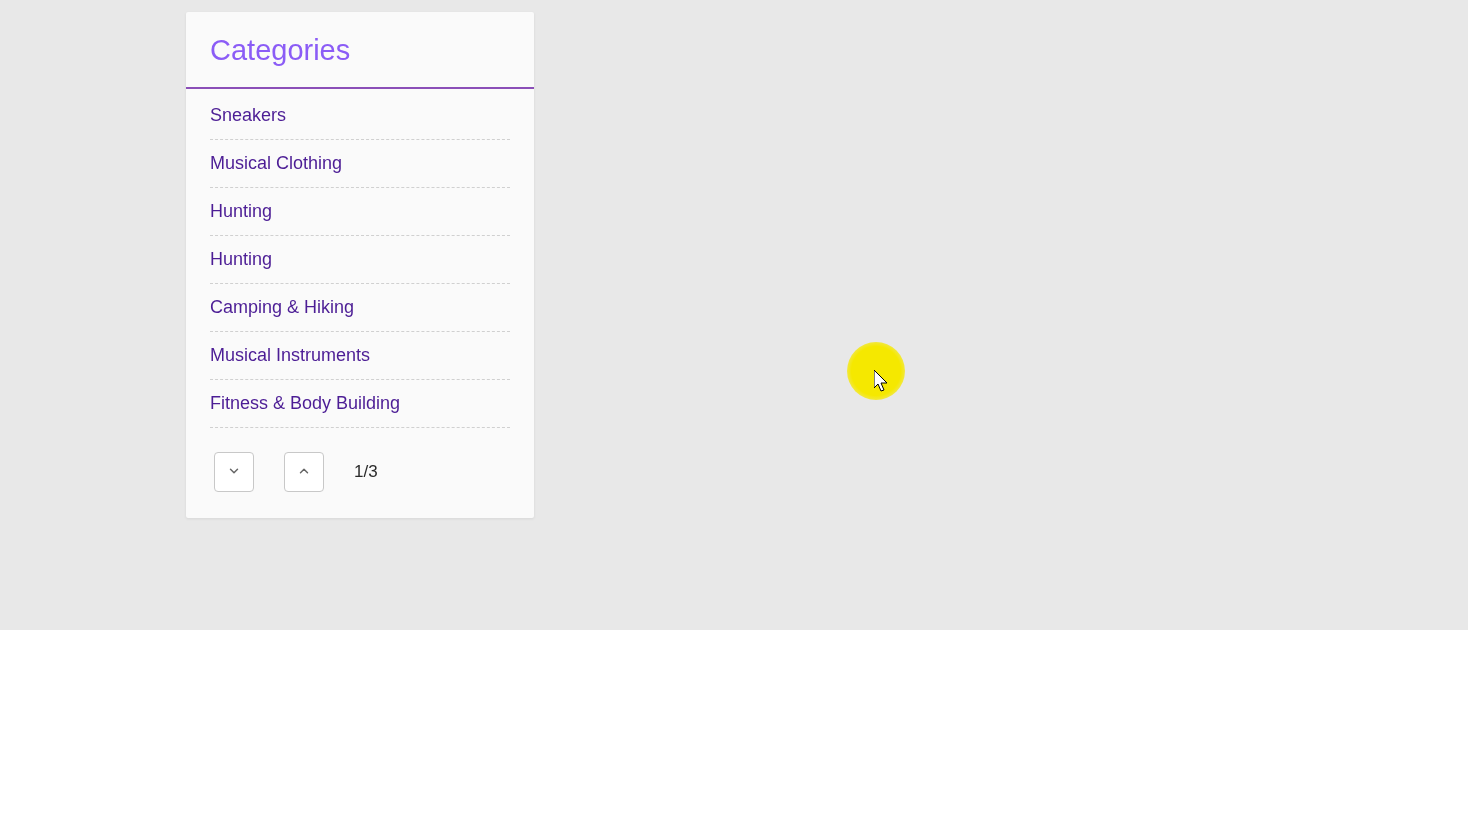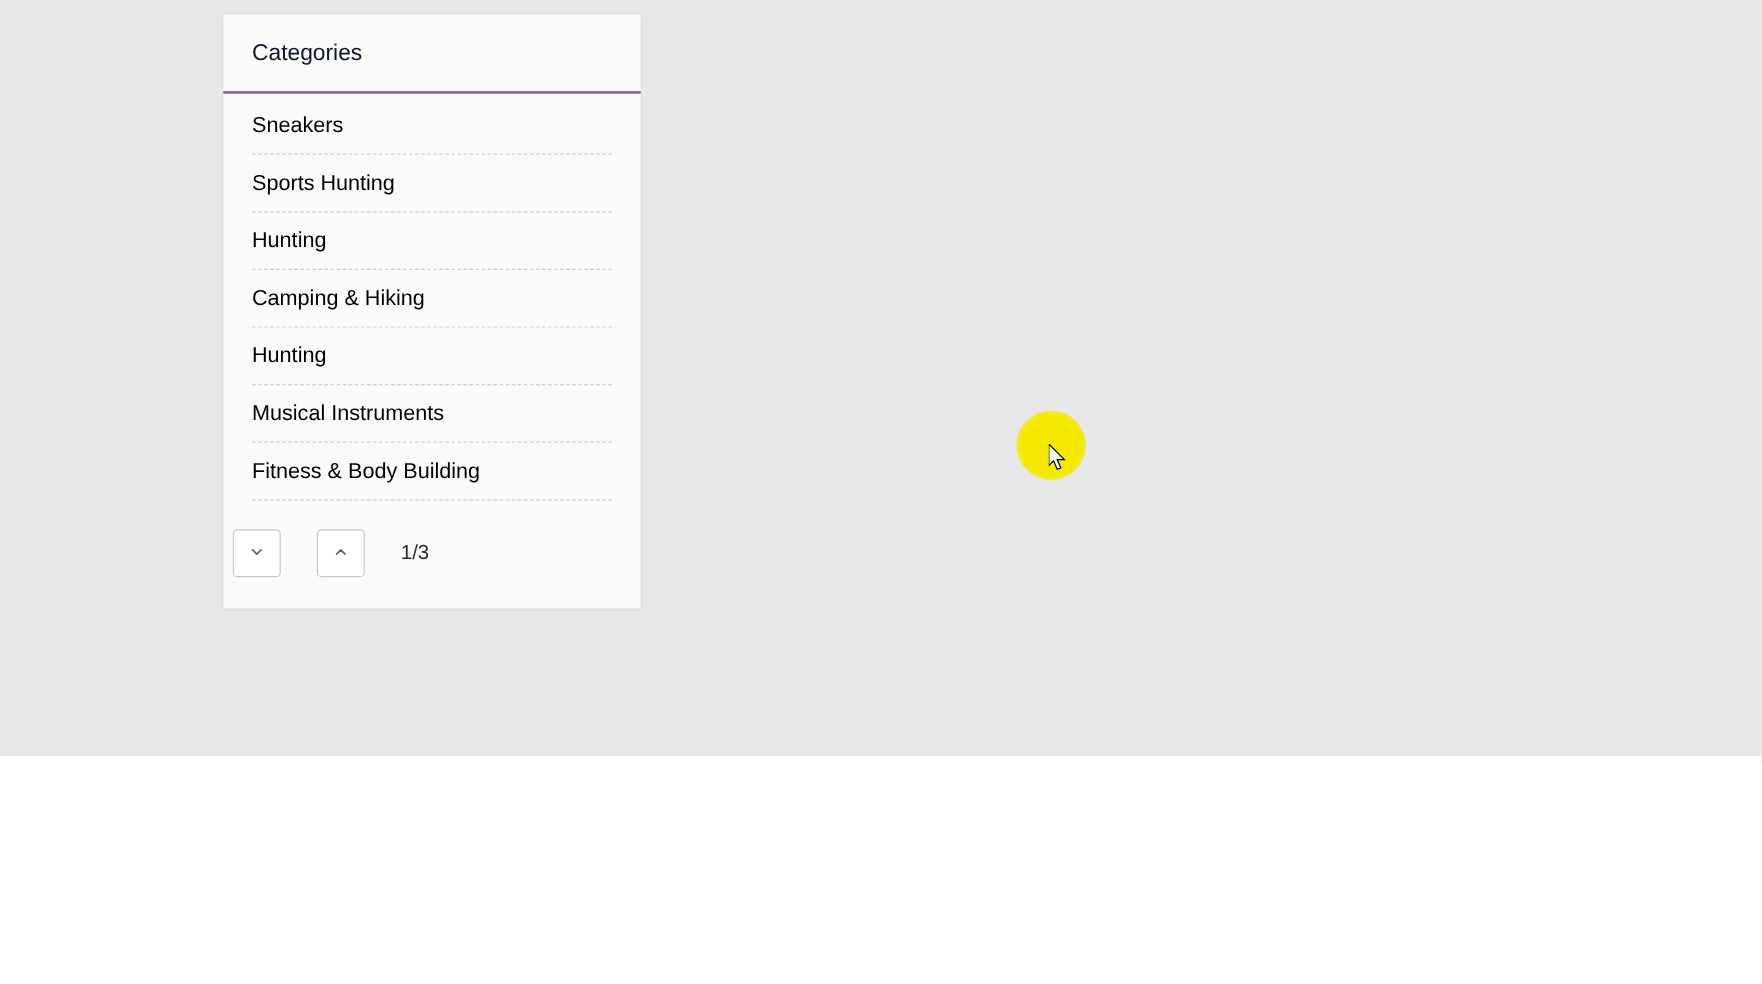--- a/index.html
+++ b/index.html
@@ -34,46 +34,46 @@
       border-radius: 2px;
       box-shadow: 0 1px 3px rgba(0,0,0,0.08);
     }
     
     .card-header {
       padding: 22px 24px 20px 24px;
       border-bottom: 2px solid #8b4fb8;
     }
     
     .card-title {
-      font-size: 19px;
+      font-size: 29px;
       font-weight: 400;
-      color: #0f172a;
+      color: #8b5cf6;
     }
     
     .category-list {
       list-style: none;
       padding: 0 24px;
     }
     
     .category-item {
       padding: 13px 0;
       border-bottom: 1px dashed #d0d0d0;
       font-size: 18px;
-      color: #000000;
+      color: #4c1d95;
       cursor: pointer;
     }
     
     .category-item:first-child {
       padding-top: 16px;
     }
     
     .pagination {
       display: flex;
       align-items: center;
-      padding: 24px 24px 26px 8px;
+      padding: 24px 24px 26px 28px;
       gap: 30px;
       text-align: right;
     }
     
     .pagination-buttons {
       display: flex;
       gap: 30px;
     }
     
     .pag-btn {
@@ -120,24 +120,24 @@
 <body>
 
 <div class="bottom-area"></div>
 
 <div class="card">
   <div class="card-header">
     <h2 class="card-title">Categories</h2>
   </div>
   <ul class="category-list">
     <li class="category-item">Sneakers</li>
-    <li class="category-item">Sports Hunting</li>
+    <li class="category-item">Musical Clothing</li>
+    <li class="category-item">Hunting</li>
     <li class="category-item">Hunting</li>
     <li class="category-item">Camping &amp; Hiking</li>
-    <li class="category-item">Hunting</li>
     <li class="category-item">Musical Instruments</li>
     <li class="category-item">Fitness &amp; Body Building</li>
   </ul>
   <div class="pagination">
     <div class="pagination-buttons">
       <button class="pag-btn">
         <span>
           <svg viewBox="0 0 24 24" fill="none" stroke="#666" stroke-width="2.5" stroke-linecap="round" stroke-linejoin="round">
             <polyline points="6 9 12 15 18 9"></polyline>
           </svg>

